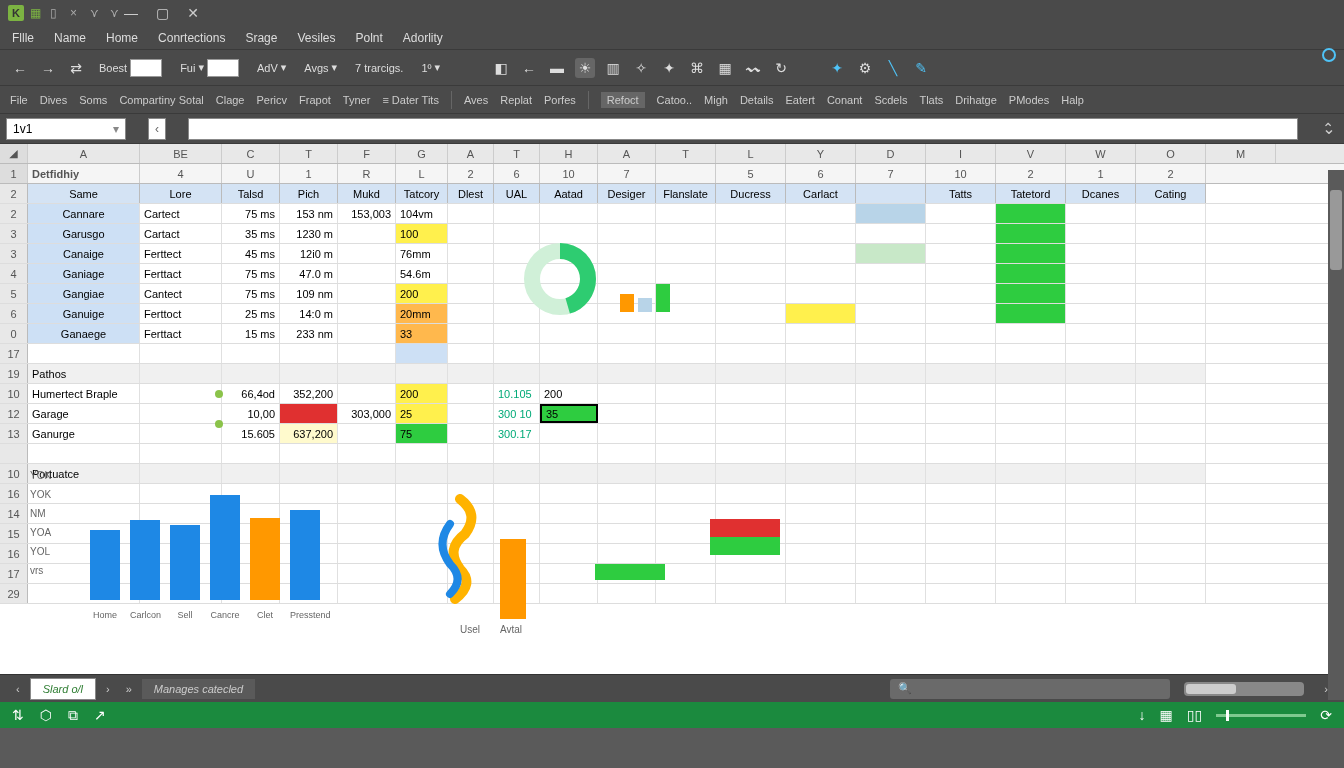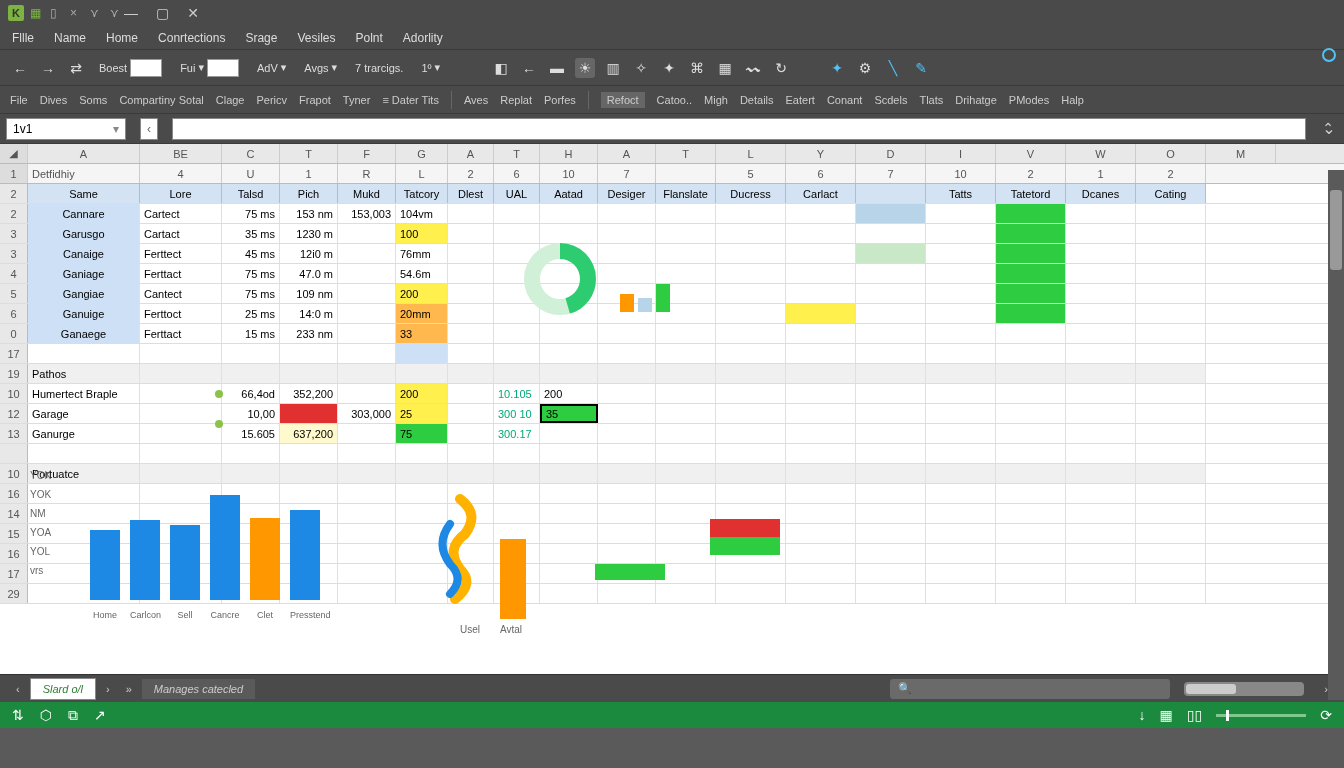--- a/index.html
+++ b/index.html
@@ -17,21 +17,21 @@
 
 .ribbon1 { height: 36px; background: #4a4a4a; display: flex; align-items: center; padding: 0 10px; gap: 8px; color: #ddd; font-size: 11px; border-bottom: 1px solid #3a3a3a; }
 .rib-btn { padding: 2px 5px; cursor: pointer; display: flex; align-items: center; gap: 3px; }
 .rib-box { width: 32px; height: 18px; background: #fff; border: 1px solid #999; }
 .rib-ico { width: 20px; height: 20px; display: inline-flex; align-items: center; justify-content: center; font-size: 14px; }
 
 .ribbon2 { height: 28px; background: #4a4a4a; display: flex; align-items: center; padding: 0 10px; gap: 12px; color: #ccc; font-size: 11px; border-bottom: 1px solid #3a3a3a; }
 .ribbon2 span { cursor: pointer; }
 .ribbon2 .sep { width: 1px; height: 18px; background: #666; }
 
-.namebox-row { height: 30px; background: #4a4a4a; display: flex; align-items: center; padding: 4px 6px; gap: 14px; border-bottom: 1px solid #3a3a3a; }
+.namebox-row { height: 30px; background: #4a4a4a; display: flex; align-items: center; padding: 4px 6px; gap: 22px; border-bottom: 1px solid #3a3a3a; }
 .namebox { width: 120px; height: 22px; background: #fff; border: 1px solid #888; padding: 0 6px; font-size: 12px; display: flex; align-items: center; justify-content: space-between; }
 .fx-collapse { width: 18px; height: 22px; background: #fff; border: 1px solid #888; display: flex; align-items: center; justify-content: center; font-size: 12px; color: #666; }
 .formula-bar { flex: 1; height: 22px; background: #fff; border: 1px solid #888; }
 .fx-expand { width: 18px; color: #ccc; text-align: center; }
 
 .grid-area { position: relative; background: #fff; height: 530px; overflow: hidden; }
 .col-headers { display: flex; height: 20px; background: #e8e8e8; border-bottom: 1px solid #bbb; font-size: 11px; color: #555; }
 .col-headers div { border-right: 1px solid #ccc; display: flex; align-items: center; justify-content: center; }
 .corner { width: 28px; background: #ddd; }
 .sub-headers { display: flex; height: 20px; background: #f5f5f5; border-bottom: 1px solid #bbb; font-size: 11px; color: #555; }
@@ -221,21 +221,21 @@
     <div class="c-m">Y</div>
     <div class="c-n">D</div>
     <div class="c-o">I</div>
     <div class="c-p">V</div>
     <div class="c-q">W</div>
     <div class="c-r">O</div>
     <div class="c-s">M</div>
   </div>
   <div class="sub-headers">
     <div class="corner">1</div>
-    <div class="c-a section-row" style="justify-content:flex-start;padding-left:4px;font-weight:400">Detfidhiy</div>
+    <div class="c-a section-row" style="justify-content:flex-start;padding-left:4px;font-weight:700">Detfidhiy</div>
     <div class="c-b">4</div>
     <div class="c-c">U</div>
     <div class="c-d">1</div>
     <div class="c-e">R</div>
     <div class="c-f">L</div>
     <div class="c-g">2</div>
     <div class="c-h">6</div>
     <div class="c-i">10</div>
     <div class="c-j">7</div>
     <div class="c-k"></div>

